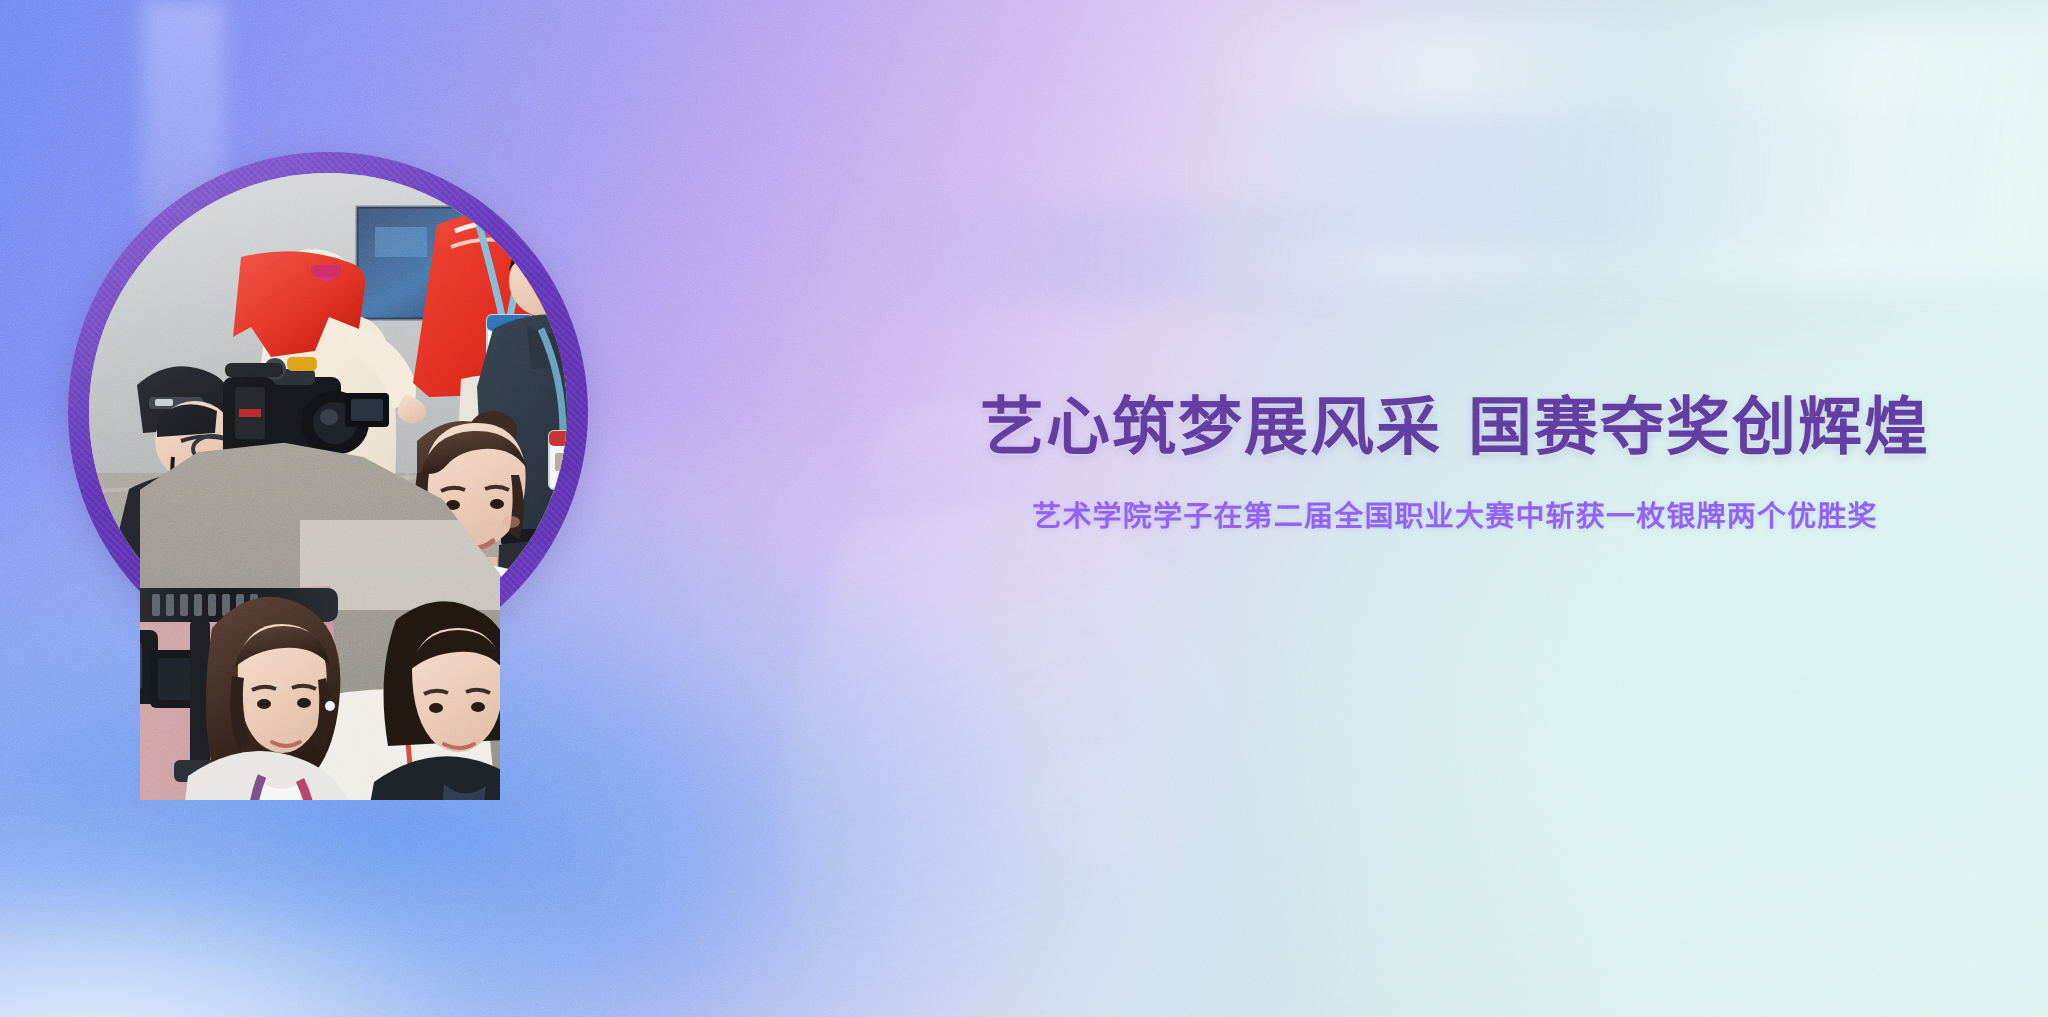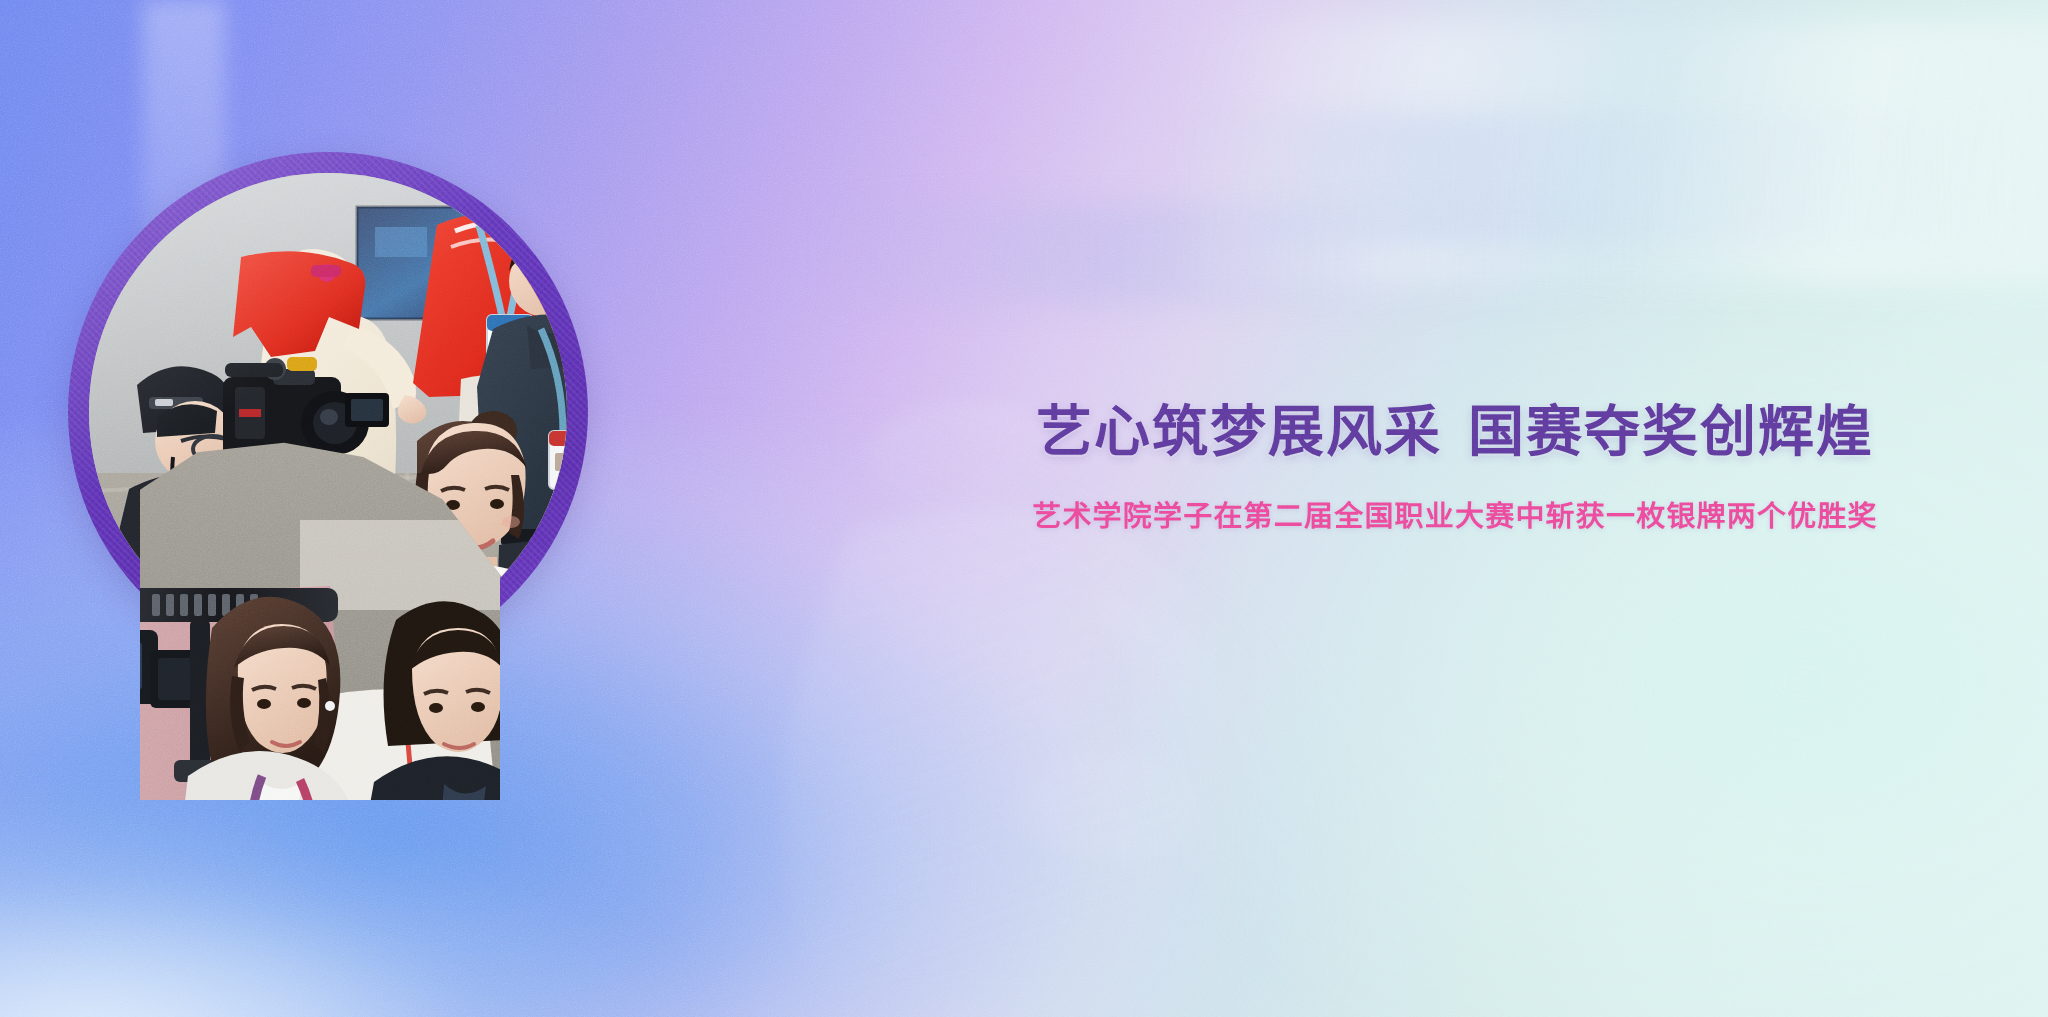--- a/index.html
+++ b/index.html
@@ -236,43 +236,43 @@
 
   .text-block {
     position: absolute;
     left: 900px;
     top: 392px;
     width: 1110px;
     text-align: center;
   }
 
   .headline {
-    margin: 9px;
+    margin: 0;
     font-family: "Liberation Sans", "DejaVu Sans", sans-serif;
-    font-size: 56px;
+    font-size: 64px;
     font-weight: 700;
     letter-spacing: 2px;
     line-height: 1.12;
     color: #5d3a9b;
     white-space: nowrap;
     text-shadow:
       0 2px 0 rgba(255,255,255,.22),
       0 3px 9px rgba(90,55,160,.20);
   }
 
   .headline .gap { display: inline-block; width: 26px; }
 
   .subhead {
     margin: 34px 0 0 0;
     font-family: "Liberation Sans", "DejaVu Sans", sans-serif;
     font-size: 29px;
     font-weight: 700;
     letter-spacing: 1.2px;
     line-height: 1.3;
-    color: #ec4899;
+    color: #8b5cf6;
     white-space: nowrap;
     text-shadow: 0 1px 5px rgba(95,63,157,.16);
   }
 </style>
 </head>
 <body>
 
 <div class="banner">
 
   <div class="bg-base"></div>

